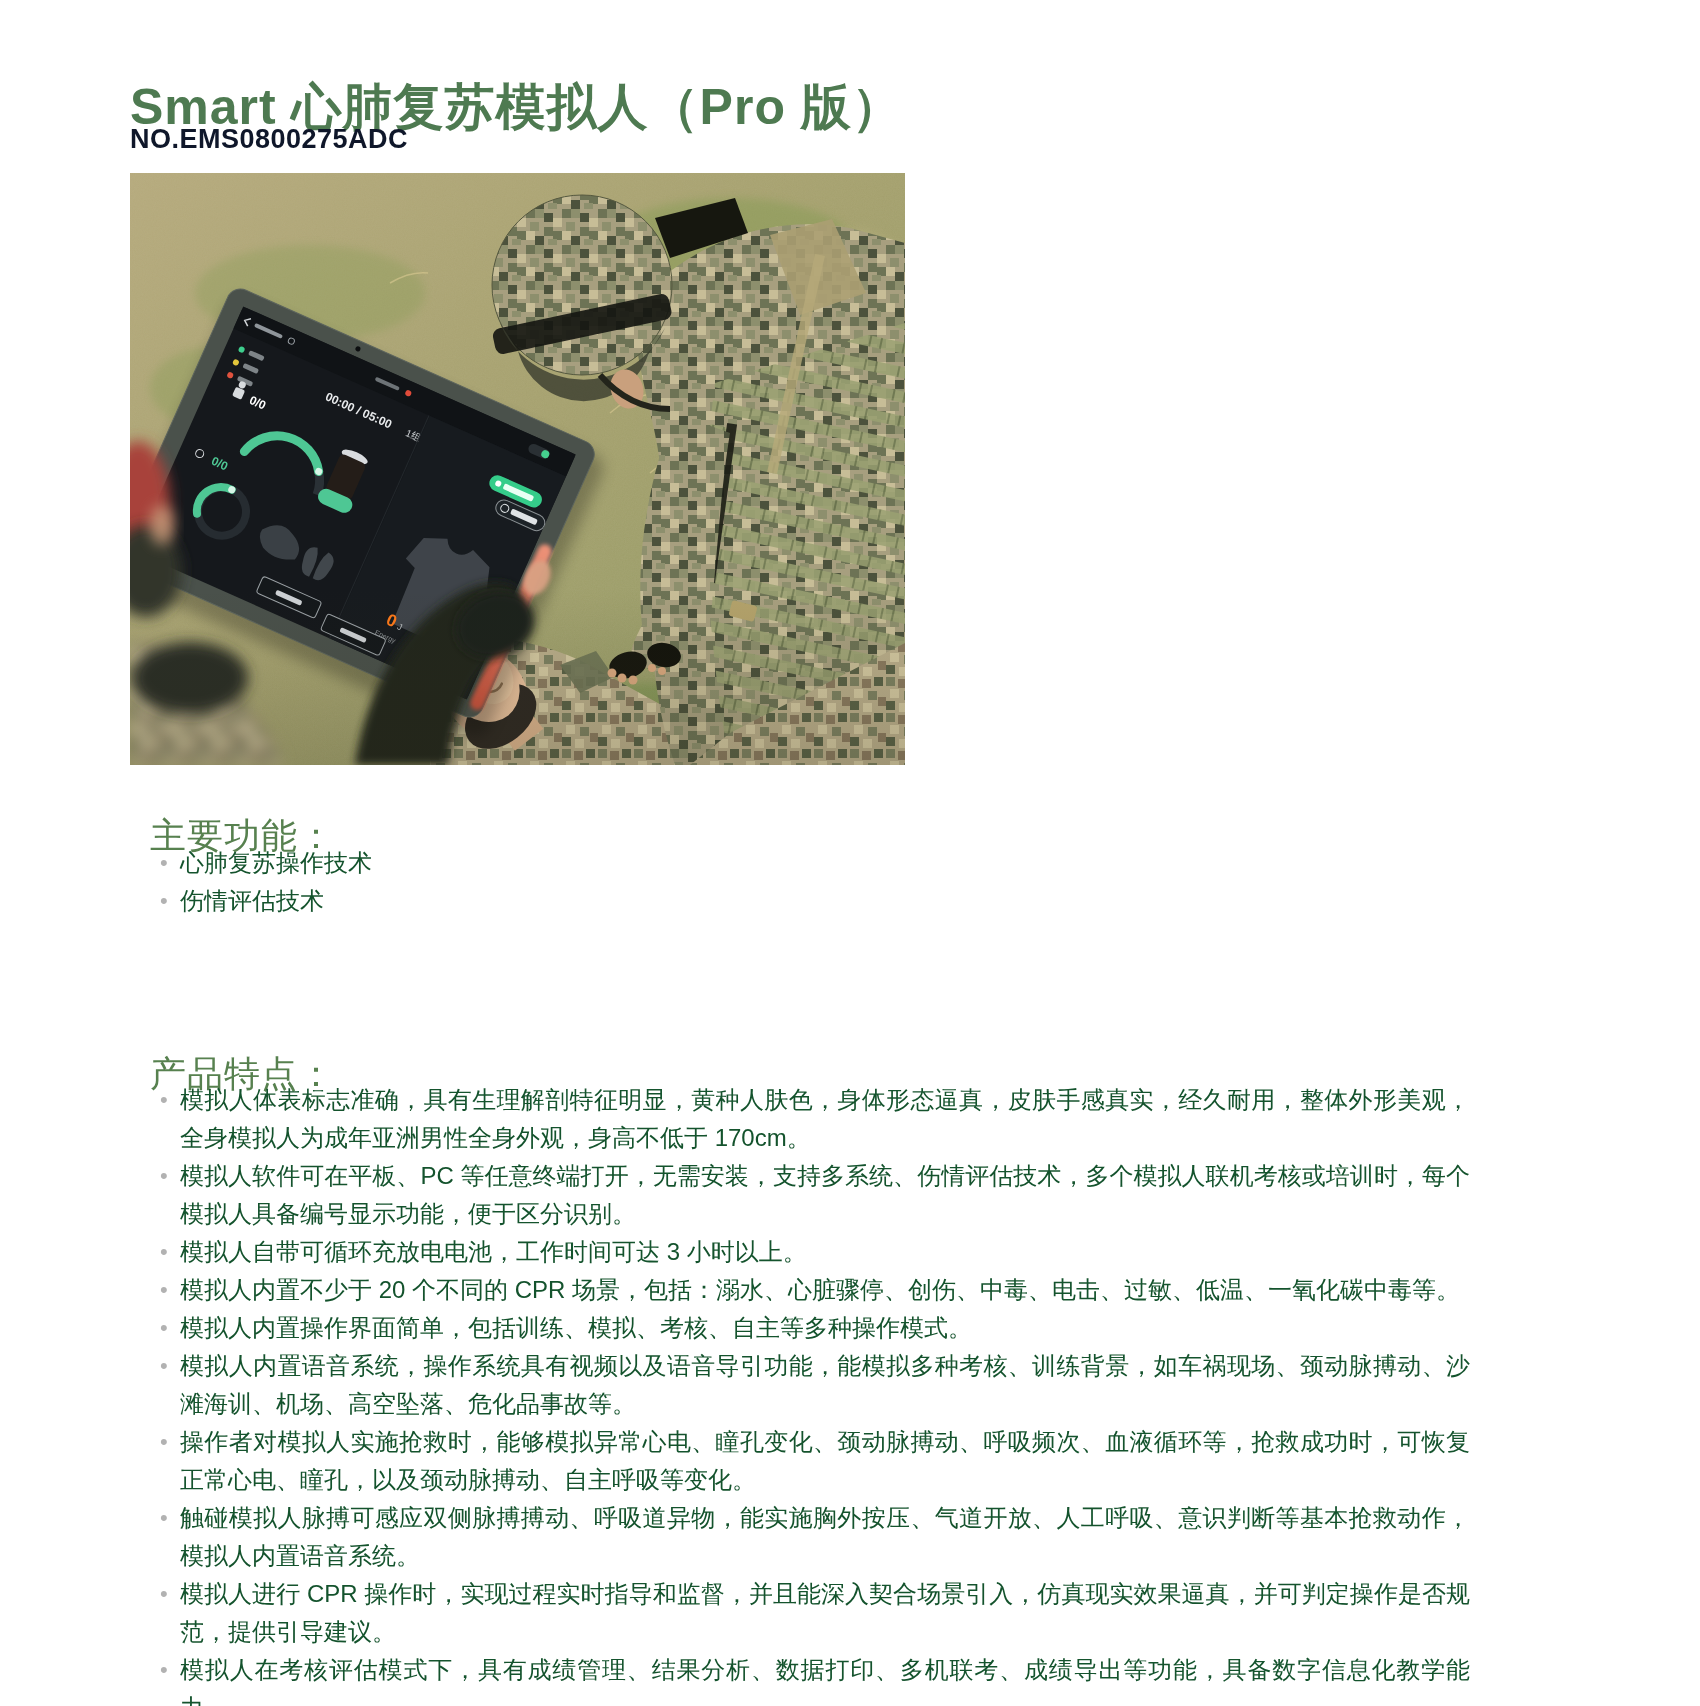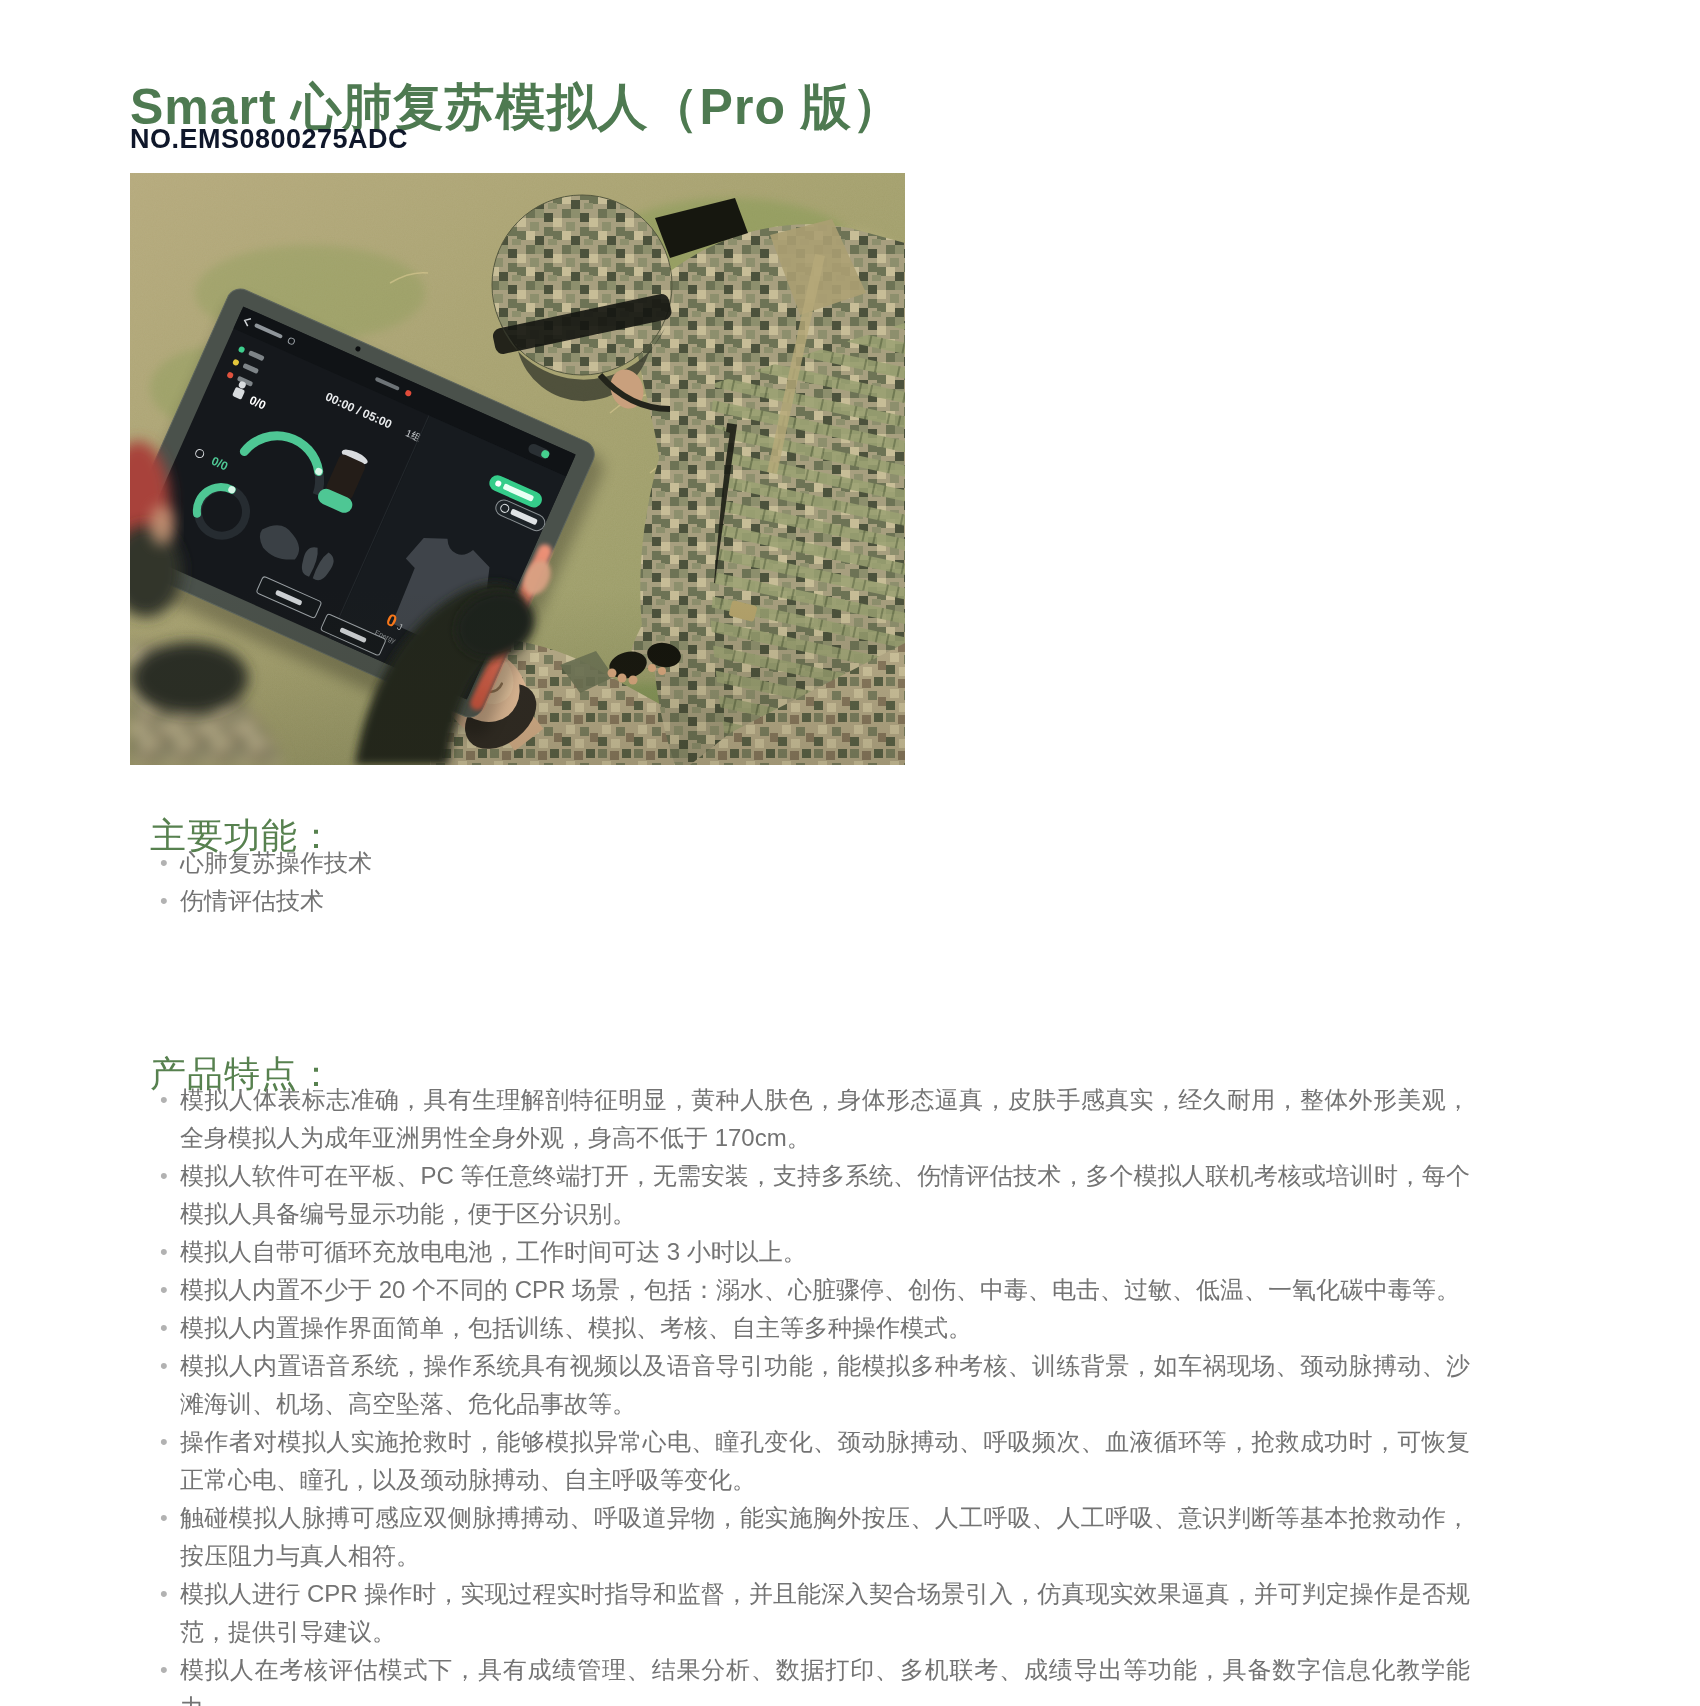--- a/index.html
+++ b/index.html
@@ -8,21 +8,21 @@
   .abs{position:absolute;}
   .page-title{left:130px;top:40px;font-size:50px;font-weight:bold;color:#4e7a51;
               letter-spacing:1px;white-space:nowrap;}
   .prod-no{left:130px;top:124px;font-size:27px;font-weight:bold;color:#0f172a;
            letter-spacing:.5px;}
   .photo{left:130px;top:173px;width:775px;height:592px;overflow:hidden;background:#a9a477;}
   .sec-heading{font-size:36px;font-weight:normal;color:#57814f;letter-spacing:1px;line-height:36px;}
   #fn-heading{left:150px;top:788px;}
   #ft-heading{left:150px;top:1026px;}
   ul.feat{list-style:none;margin:0;padding:0;}
-  ul.feat li{position:relative;padding-left:22px;font-size:24px;color:#737373;
+  ul.feat li{position:relative;padding-left:22px;font-size:24px;color:#14532d;
              line-height:38px;text-align:justify;}
   ul.feat li::before{content:"\2022";position:absolute;left:2px;top:0;color:#b2b2b2;
                      font-size:22px;}
   #fn-list{left:158px;top:844px;width:700px;}
   #ft-list{left:158px;top:1081px;width:1312px;}
   svg text{font-family:"Liberation Sans",sans-serif;}
 </style>
 </head>
 <body>
 
@@ -295,16 +295,16 @@
 
 <h2 class="abs sec-heading" id="ft-heading">产品特点：</h2>
 <ul class="abs feat" id="ft-list">
   <li>模拟人体表标志准确，具有生理解剖特征明显，黄种人肤色，身体形态逼真，皮肤手感真实，经久耐用，整体外形美观，全身模拟人为成年亚洲男性全身外观，身高不低于 170cm。</li>
   <li>模拟人软件可在平板、PC 等任意终端打开，无需安装，支持多系统、伤情评估技术，多个模拟人联机考核或培训时，每个模拟人具备编号显示功能，便于区分识别。</li>
   <li>模拟人自带可循环充放电电池，工作时间可达 3 小时以上。</li>
   <li>模拟人内置不少于 20 个不同的 CPR 场景，包括：溺水、心脏骤停、创伤、中毒、电击、过敏、低温、一氧化碳中毒等。</li>
   <li>模拟人内置操作界面简单，包括训练、模拟、考核、自主等多种操作模式。</li>
   <li>模拟人内置语音系统，操作系统具有视频以及语音导引功能，能模拟多种考核、训练背景，如车祸现场、颈动脉搏动、沙滩海训、机场、高空坠落、危化品事故等。</li>
   <li>操作者对模拟人实施抢救时，能够模拟异常心电、瞳孔变化、颈动脉搏动、呼吸频次、血液循环等，抢救成功时，可恢复正常心电、瞳孔，以及颈动脉搏动、自主呼吸等变化。</li>
-  <li>触碰模拟人脉搏可感应双侧脉搏搏动、呼吸道异物，能实施胸外按压、人工呼吸、人工呼吸、意识判断等基本抢救动作，按压阻力与真人相符。</li>
+  <li>触碰模拟人脉搏可感应双侧脉搏搏动、呼吸道异物，能实施胸外按压、气道开放、人工呼吸、意识判断等基本抢救动作，模拟人内置语音系统。</li>
   <li>模拟人进行 CPR 操作时，实现过程实时指导和监督，并且能深入契合场景引入，仿真现实效果逼真，并可判定操作是否规范，提供引导建议。</li>
   <li>模拟人在考核评估模式下，具有成绩管理、结果分析、数据打印、多机联考、成绩导出等功能，具备数字信息化教学能力。</li>
 </ul>
 
 </body></html>

